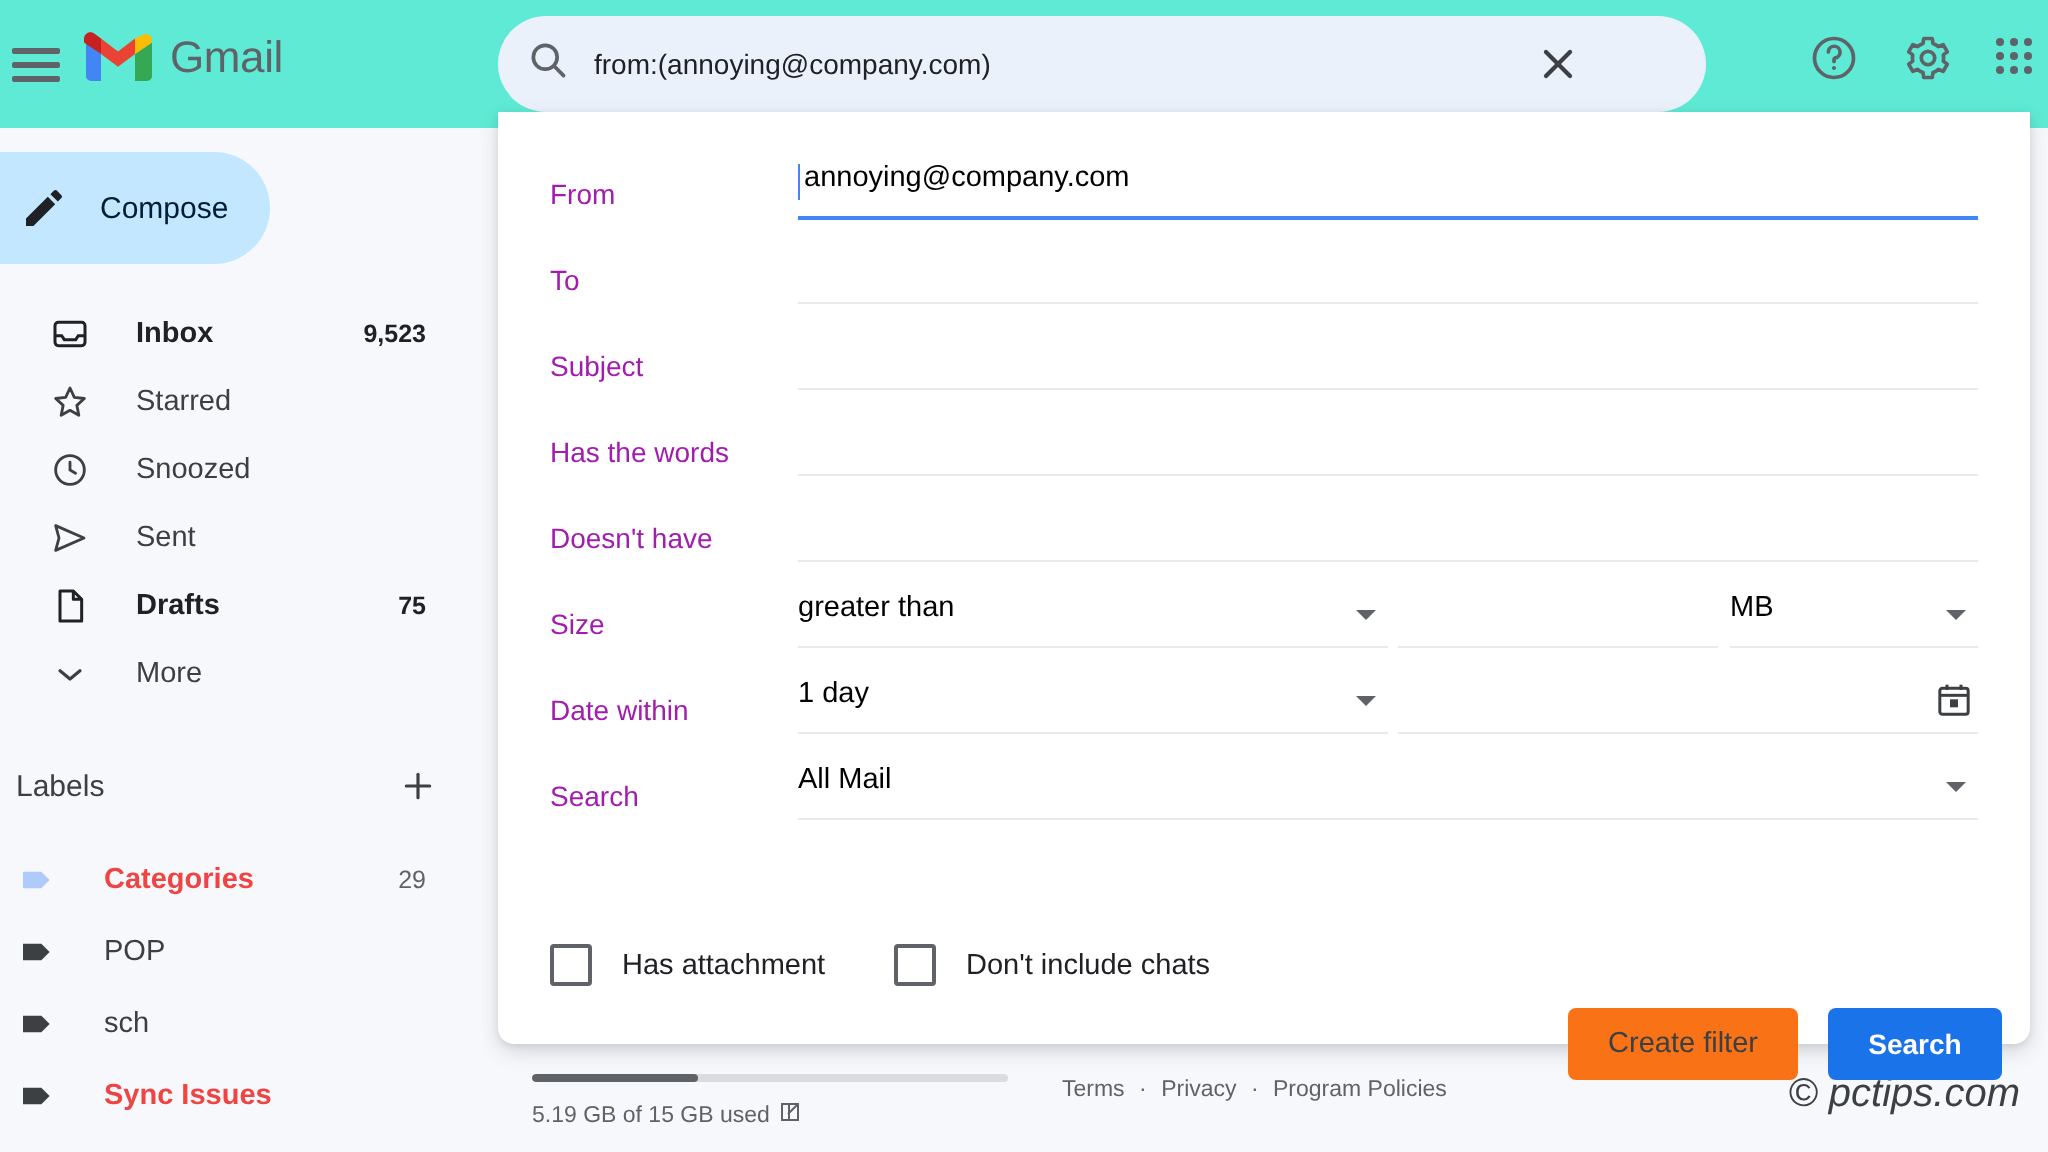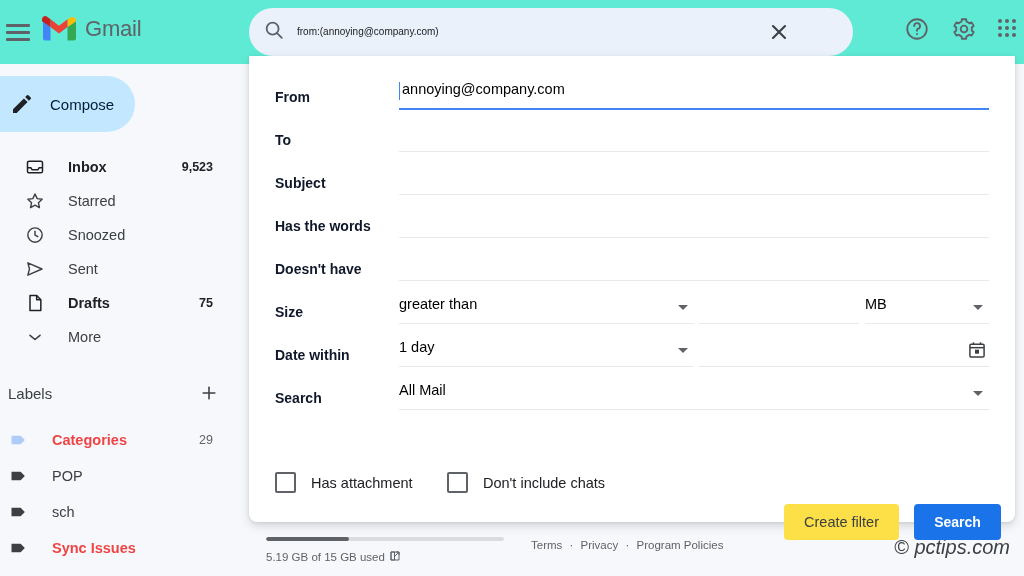--- a/index.html
+++ b/index.html
@@ -55,21 +55,21 @@
     border-radius: 24px;
     z-index: 6;
   }
   .search-icon-wrap {
     position: absolute; left: 14px; top: 11px;
     width: 26px; height: 26px; cursor: pointer;
   }
   .search-query {
     position: absolute; left: 48px; top: 0;
     height: 48px; line-height: 48px;
-    font-size: 10px; color: #202124;
+    font-size: 14px; color: #202124;
     white-space: nowrap;
   }
   .search-close {
     position: absolute; right: 62px; top: 12px;
     width: 24px; height: 24px; cursor: pointer;
   }
 
   .top-icons {
     position: absolute; right: 6px; top: 16px;
     display: flex; align-items: center; gap: 21px;
@@ -192,21 +192,21 @@
     background: #ffffff;
     border-radius: 0 0 8px 8px;
     box-shadow: 0 4px 10px rgba(60,64,67,0.18), 0 1px 3px rgba(60,64,67,0.1);
     z-index: 7;
   }
   .row {
     position: absolute; left: 0; width: 766px; height: 43px;
   }
   .row-label {
     position: absolute; left: 26px; top: 11px;
-    font-size: 14px; color: #0f172a; white-space: nowrap; font-weight: bold;
+    font-size: 14px; color: #a21caf; white-space: nowrap;
   }
   .field {
     position: absolute;
     border-bottom: 1px solid #e8eaed;
     height: 30px;
   }
   .field.focused { border-bottom: 2px solid #4285f4; }
   .field-value {
     position: absolute; left: 0; top: 3px;
     font-size: 14.5px; color: #000000; white-space: nowrap;
@@ -246,21 +246,21 @@
     height: 36px;
     border-radius: 4px;
     display: flex; align-items: center; justify-content: center;
     font-size: 14px; font-weight: 700;
     cursor: pointer;
     user-select: none;
   }
   .btn-create {
     top: 448px; right: 116px;
     width: 115px;
-    background: #fde047;
+    background: #f97316;
     color: #3c4043;
     font-weight: 400;
     font-size: 14.5px;
   }
   .btn-search {
     top: 448px; right: 14px;
     width: 87px;
     background: #1a73e8;
     color: #ffffff;
   }

